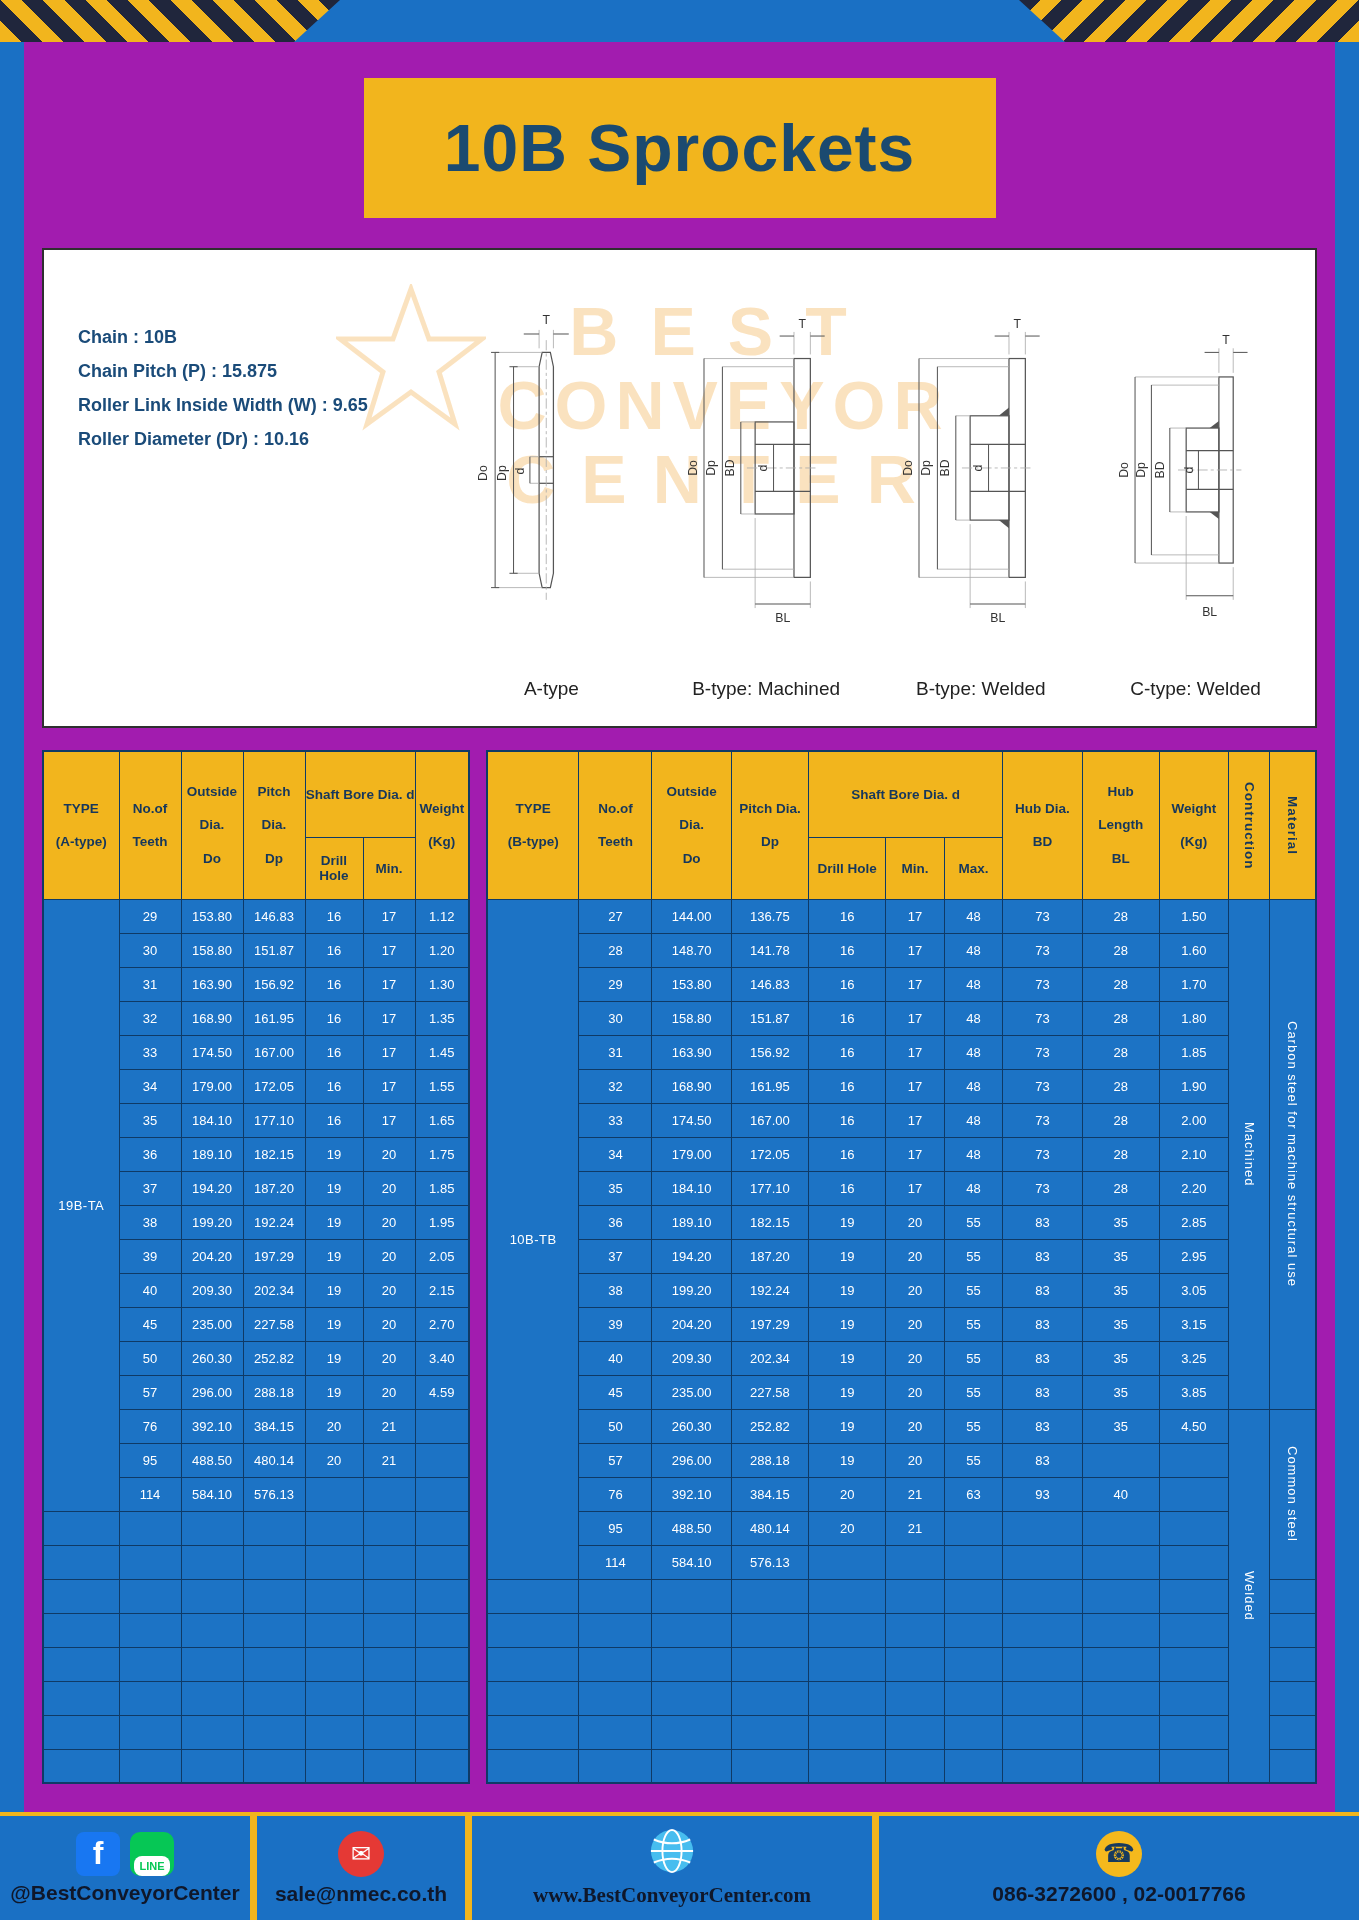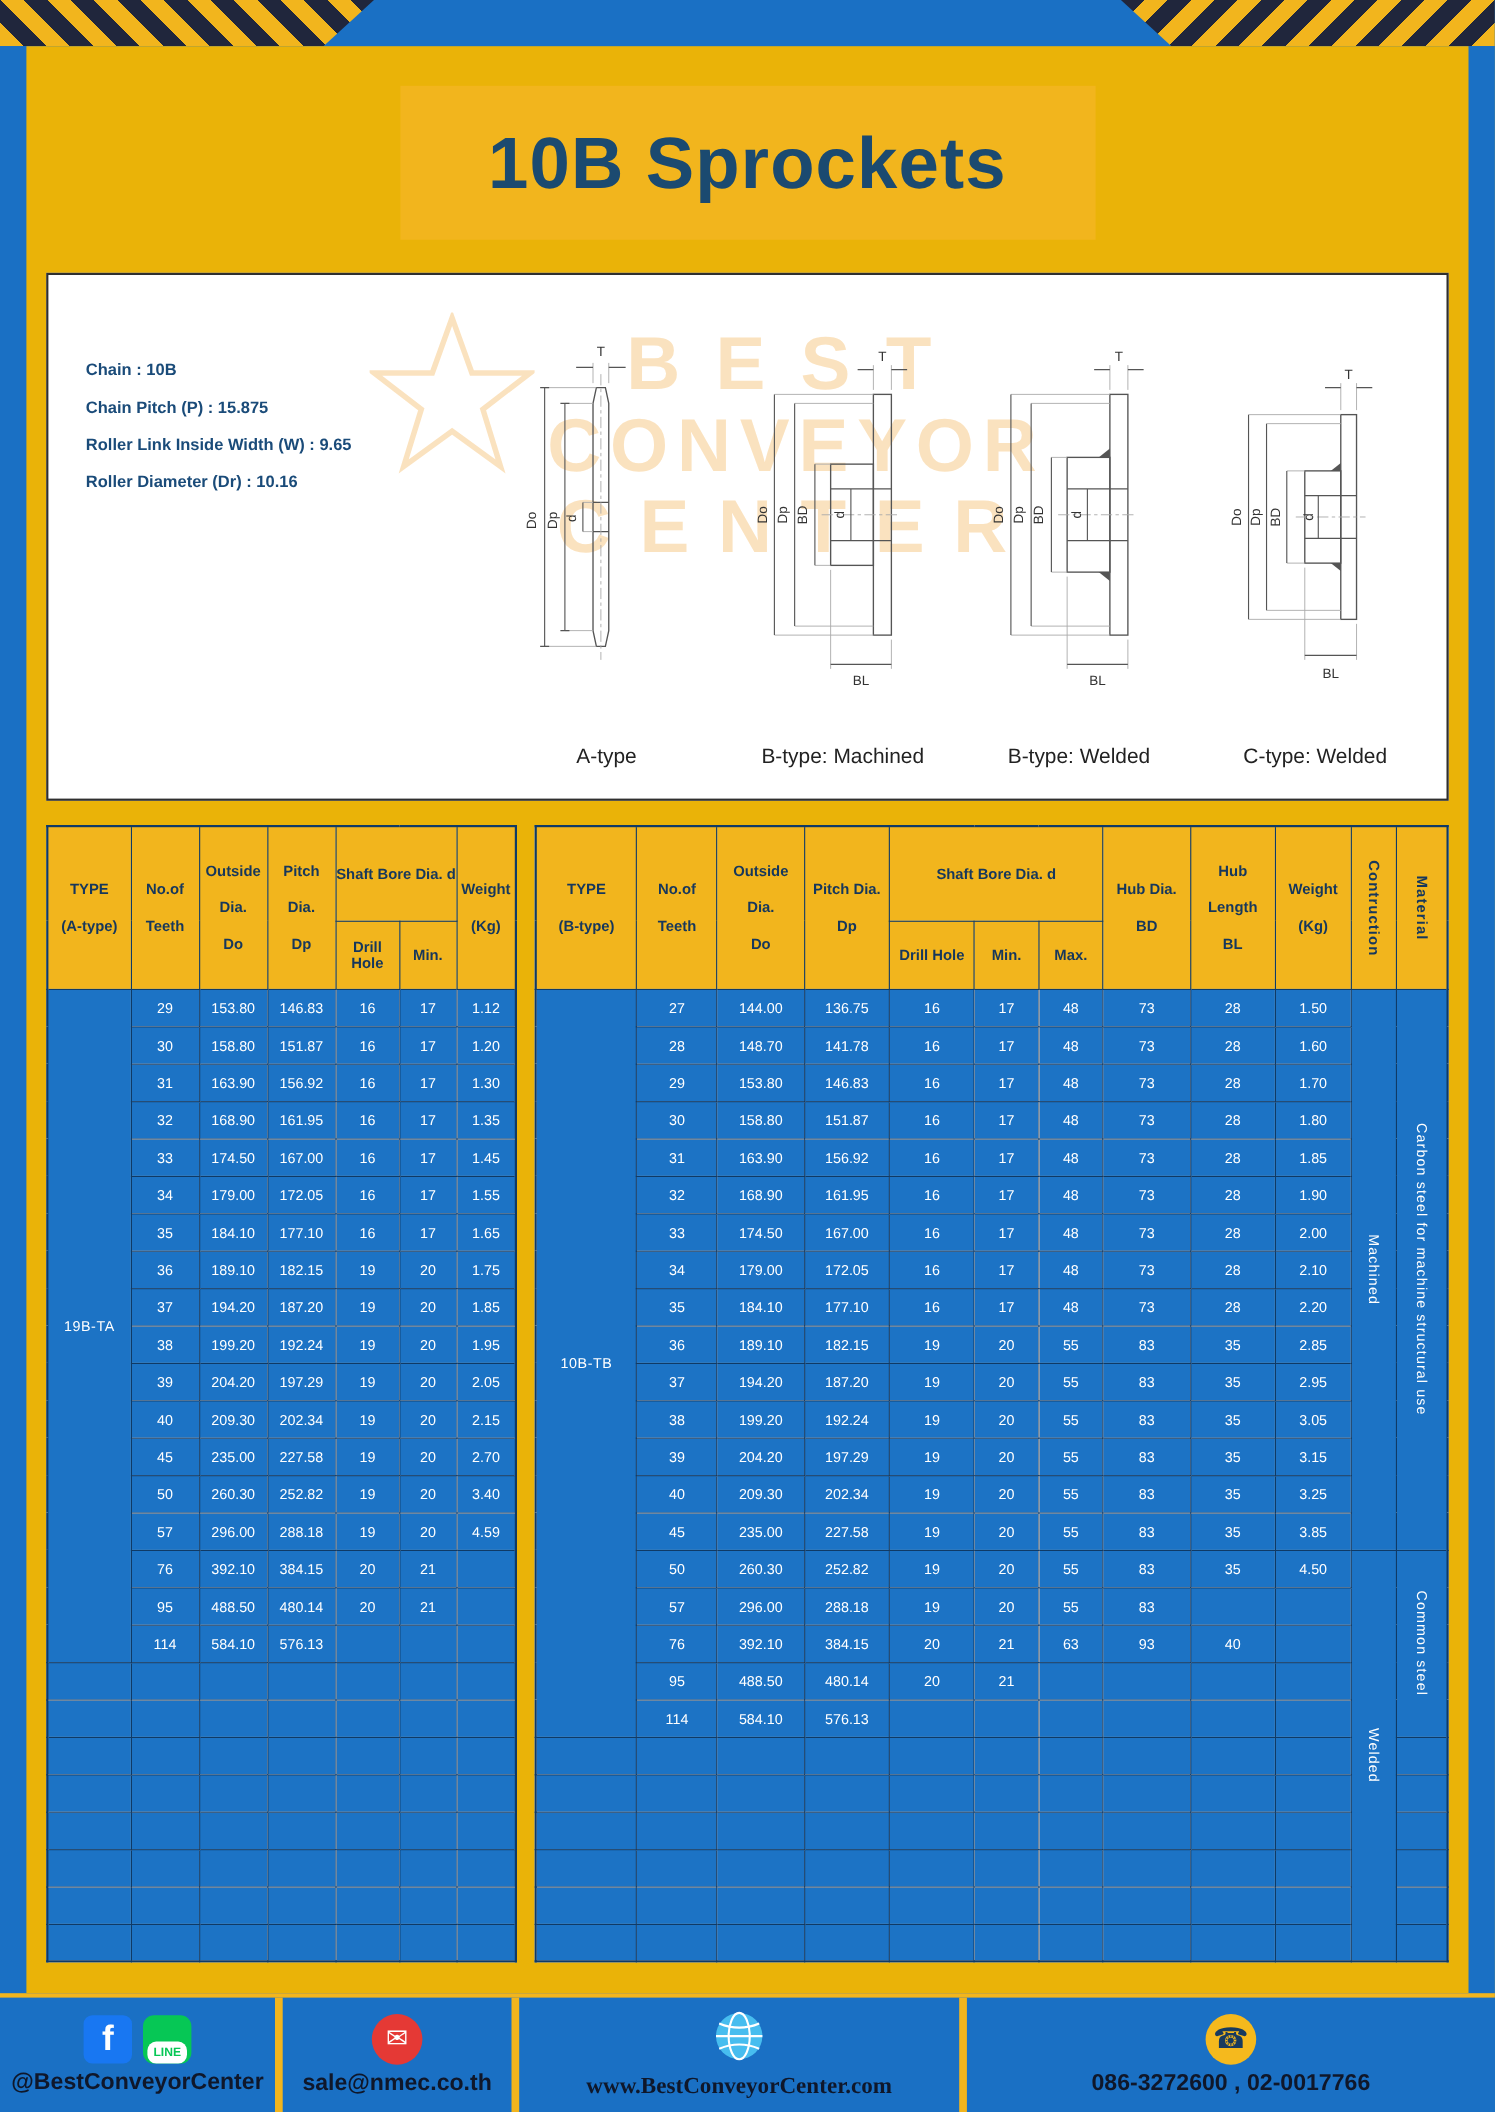--- a/index.html
+++ b/index.html
@@ -8,30 +8,30 @@
 
   
   .corner-stripe { position:absolute; top:0; height:42px; width:340px; z-index:6; }
   .corner-stripe.left { left:0;
     background:repeating-linear-gradient(45deg,#F2B51D 0 15px,#20263C 15px 30px);
     clip-path:polygon(0 0,100% 0,calc(100% - 46px) 100%,0 100%); }
   .corner-stripe.right { right:0;
     background:repeating-linear-gradient(-45deg,#F2B51D 0 15px,#20263C 15px 30px);
     clip-path:polygon(0 0,100% 0,100% 100%,46px 100%); }
 
-  .panel { position:absolute; left:24px; top:42px; width:1311px; height:1770px; background:#eab308; }
+  .panel { position:absolute; left:24px; top:42px; width:1311px; height:1770px; background:#a21caf; }
 
   .banner { position:absolute; left:50%; transform:translateX(-50%); top:36px; width:632px; height:140px;
     background:#F2B51D; display:flex; align-items:center; justify-content:center; }
   .banner-title { font-size:66px; font-weight:bold; color:#1B4A70; letter-spacing:1px; }
 
   
   .specbox { position:absolute; left:18px; top:206px; width:1275px; height:480px; border:2px solid #2F2F2F; background:#fff; }
   .spec-lines { position:absolute; left:34px; top:70px; z-index:3; }
-  .spec-line { font-size:15px; font-weight:bold; color:#1A4B79; line-height:34px; white-space:nowrap; }
+  .spec-line { font-size:18px; font-weight:bold; color:#1A4B79; line-height:34px; white-space:nowrap; }
 
   .watermark { position:absolute; left:360px; top:44px; width:640px; z-index:1; text-align:center;
     color:#F5B860; opacity:.4; font-weight:bold; line-height:74px; }
   .wm1 { font-size:68px; letter-spacing:32px; }
   .wm2 { font-size:68px; letter-spacing:8px; }
   .wm3 { font-size:68px; letter-spacing:26px; }
   .wm-star { position:absolute; left:292px; top:34px; z-index:1; opacity:.4; }
 
   .diagrams { position:absolute; left:400px; top:14px; right:12px; bottom:8px; display:flex; z-index:2; }
   .diag { flex:1; display:flex; flex-direction:column; align-items:center; }

